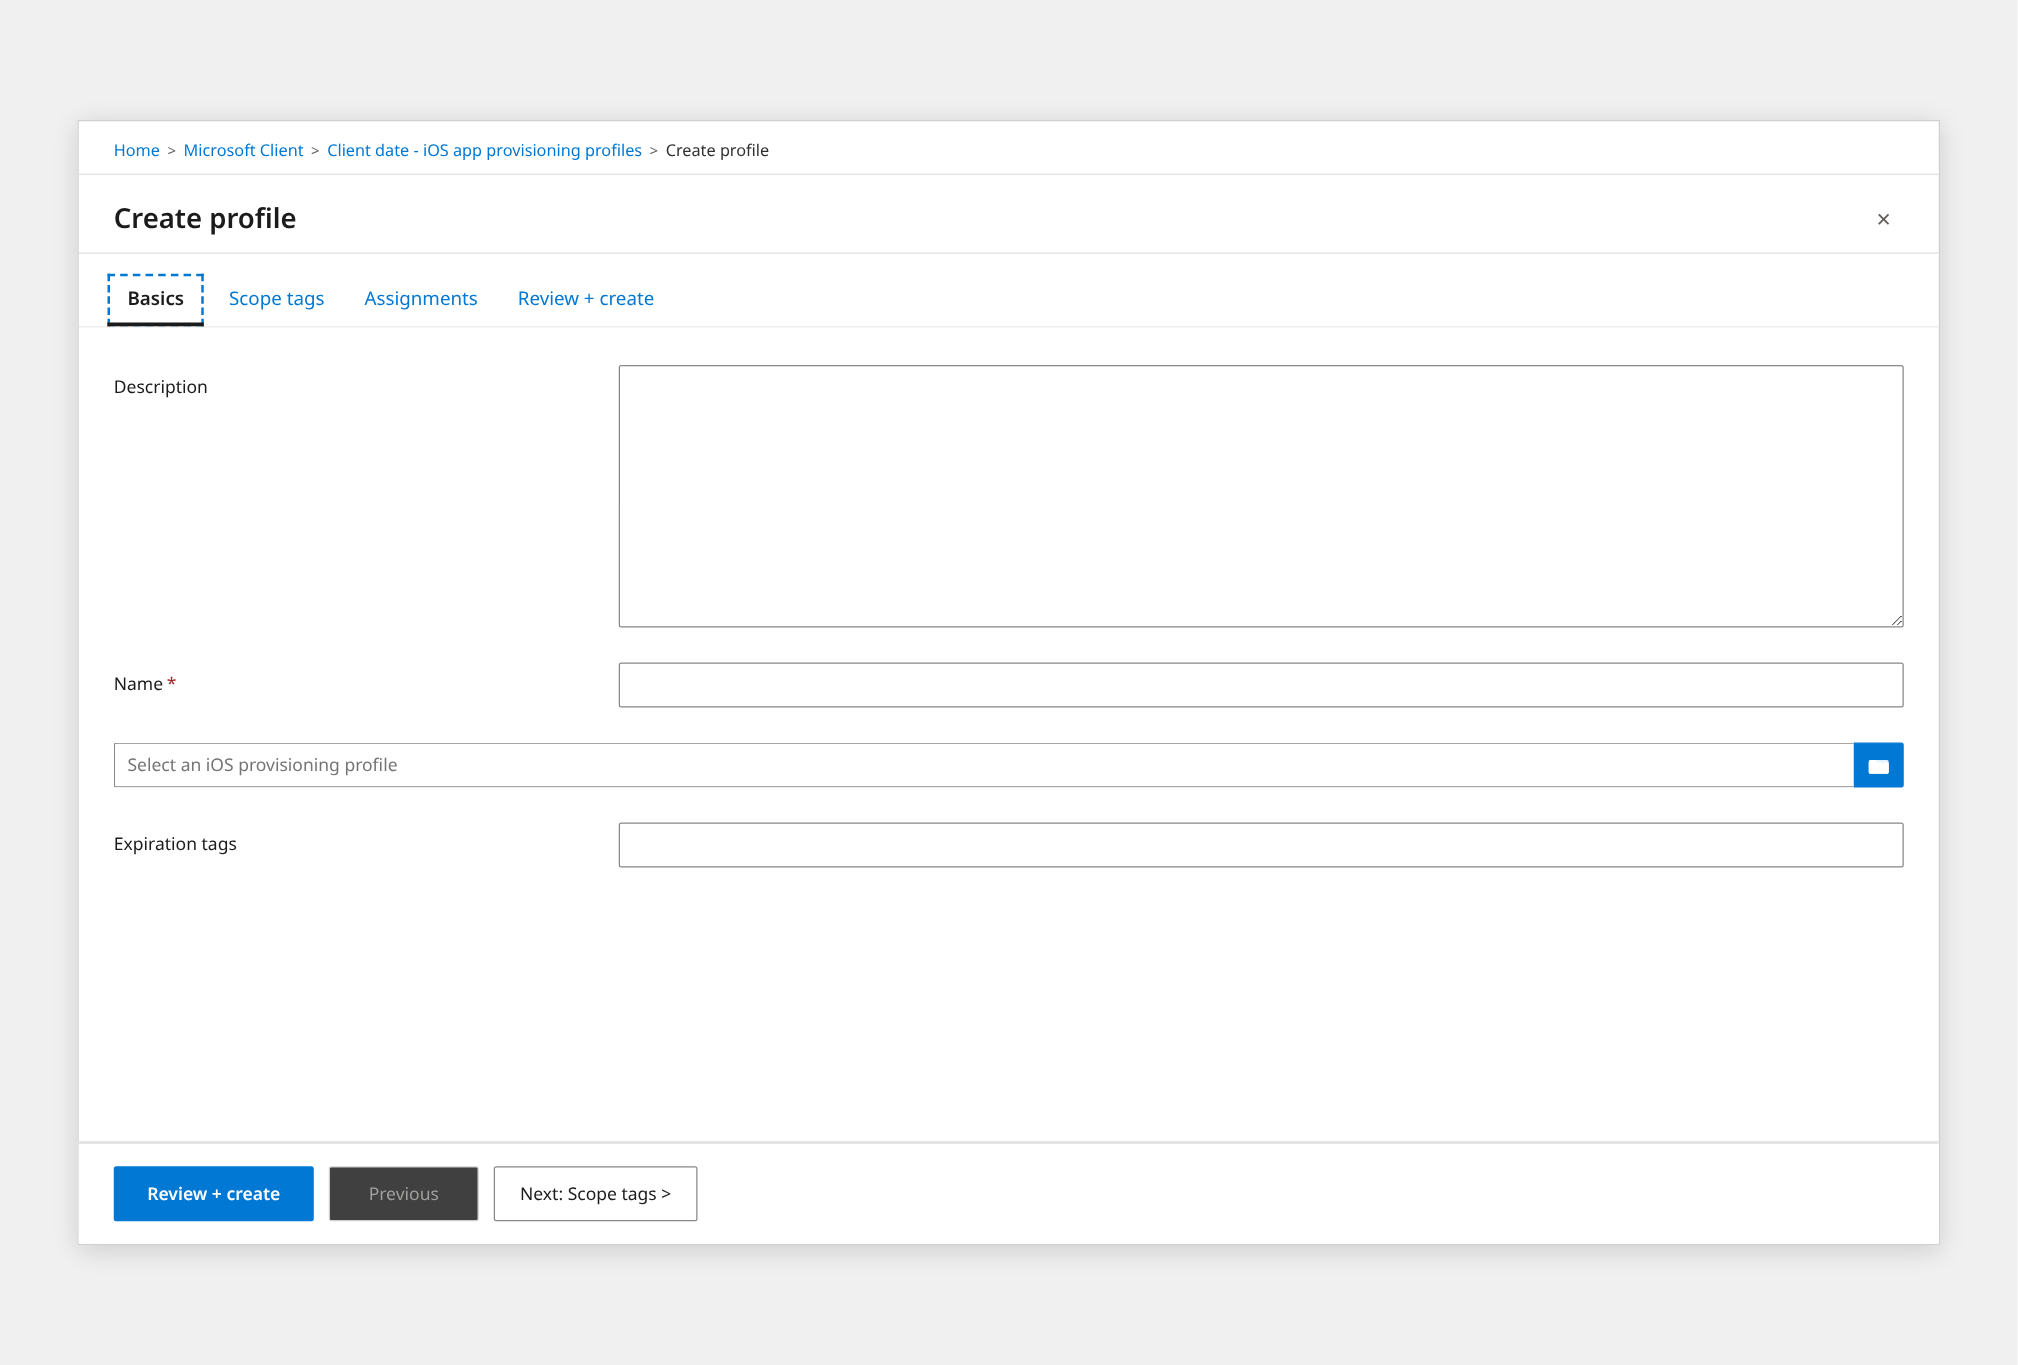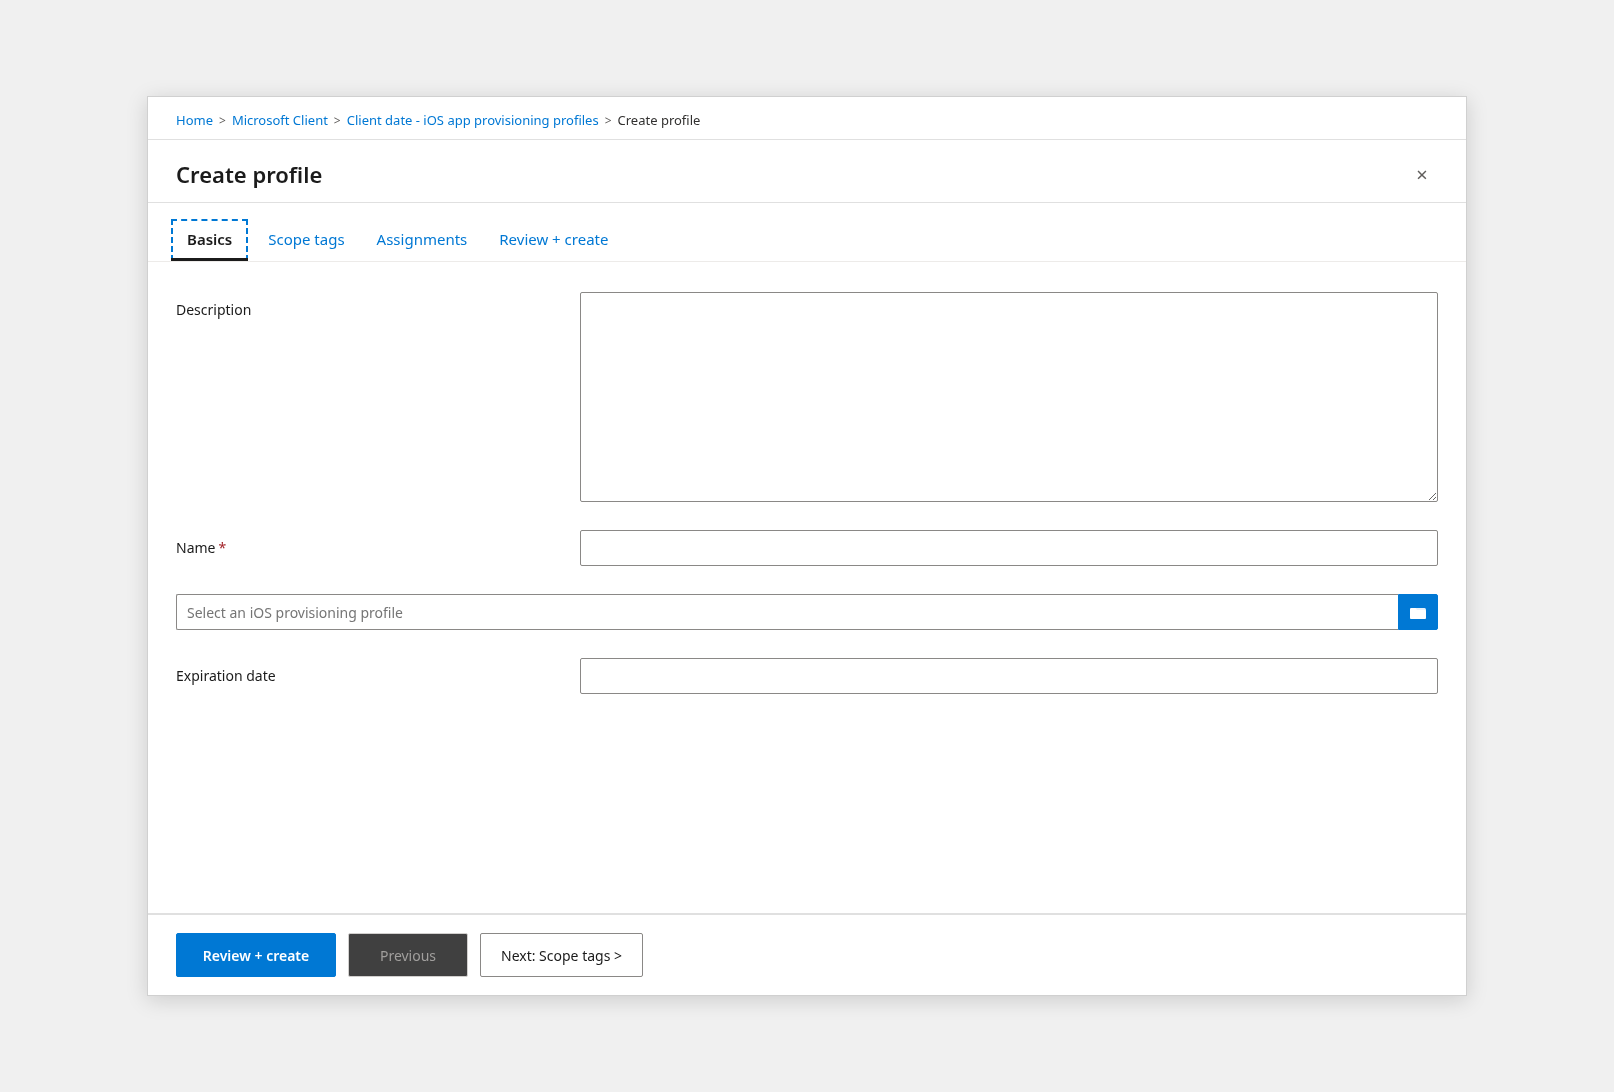--- a/index.html
+++ b/index.html
@@ -13,21 +13,21 @@
       background: #f0f0f0;
       display: flex;
       align-items: center;
       justify-content: center;
       min-height: 100vh;
       padding: 20px;
     }
 
     .modal-container {
       background: #ffffff;
-      width: 1320px;
+      width: 1490px;
       min-height: 900px;
       border: 1px solid #d0d0d0;
       box-shadow: 0 4px 20px rgba(0,0,0,0.15);
       display: flex;
       flex-direction: column;
       position: relative;
     }
 
     .breadcrumb-bar {
       padding: 14px 28px 10px 28px;
@@ -294,21 +294,21 @@
         <button class="upload-btn">
           <svg width="18" height="18" viewBox="0 0 18 18" fill="none" xmlns="http://www.w3.org/2000/svg">
             <rect x="1" y="5" width="16" height="11" rx="1.5" fill="white" opacity="0.9"></rect>
             <path d="M1 6.5C1 5.67 1.67 5 2.5 5H6.5L8 7H15.5C16.33 7 17 7.67 17 8.5V14.5C17 15.33 16.33 16 15.5 16H2.5C1.67 16 1 15.33 1 14.5V6.5Z" fill="white"></path>
           </svg>
         </button>
       </div>
     </div>
 
     <div class="form-row">
-      <label class="form-label">Expiration date</label>
+      <label class="form-label">Expiration tags</label>
       <input type="text" class="form-input" placeholder="" style="">
     </div>
 
   </div>
 
   <div class="footer-bar">
     <button class="btn-primary">Review + create</button>
     <button class="btn-secondary-disabled" disabled="">Previous</button>
     <button class="btn-outline">Next: Scope tags &gt;</button>
   </div>

